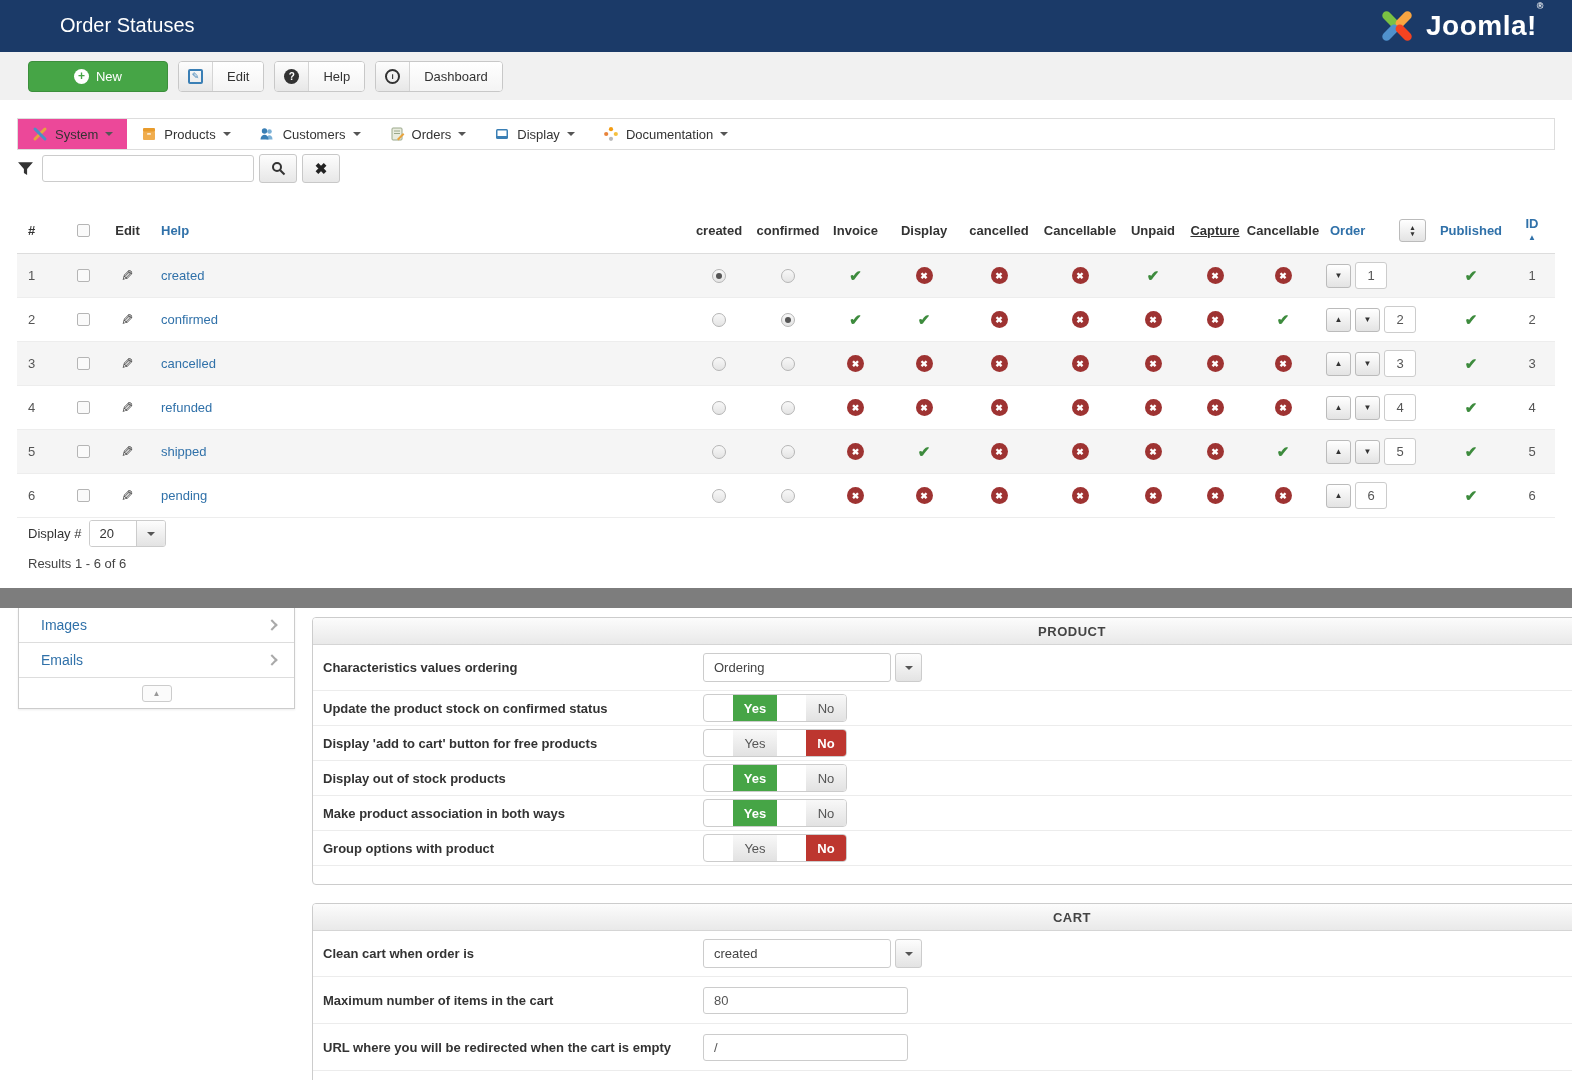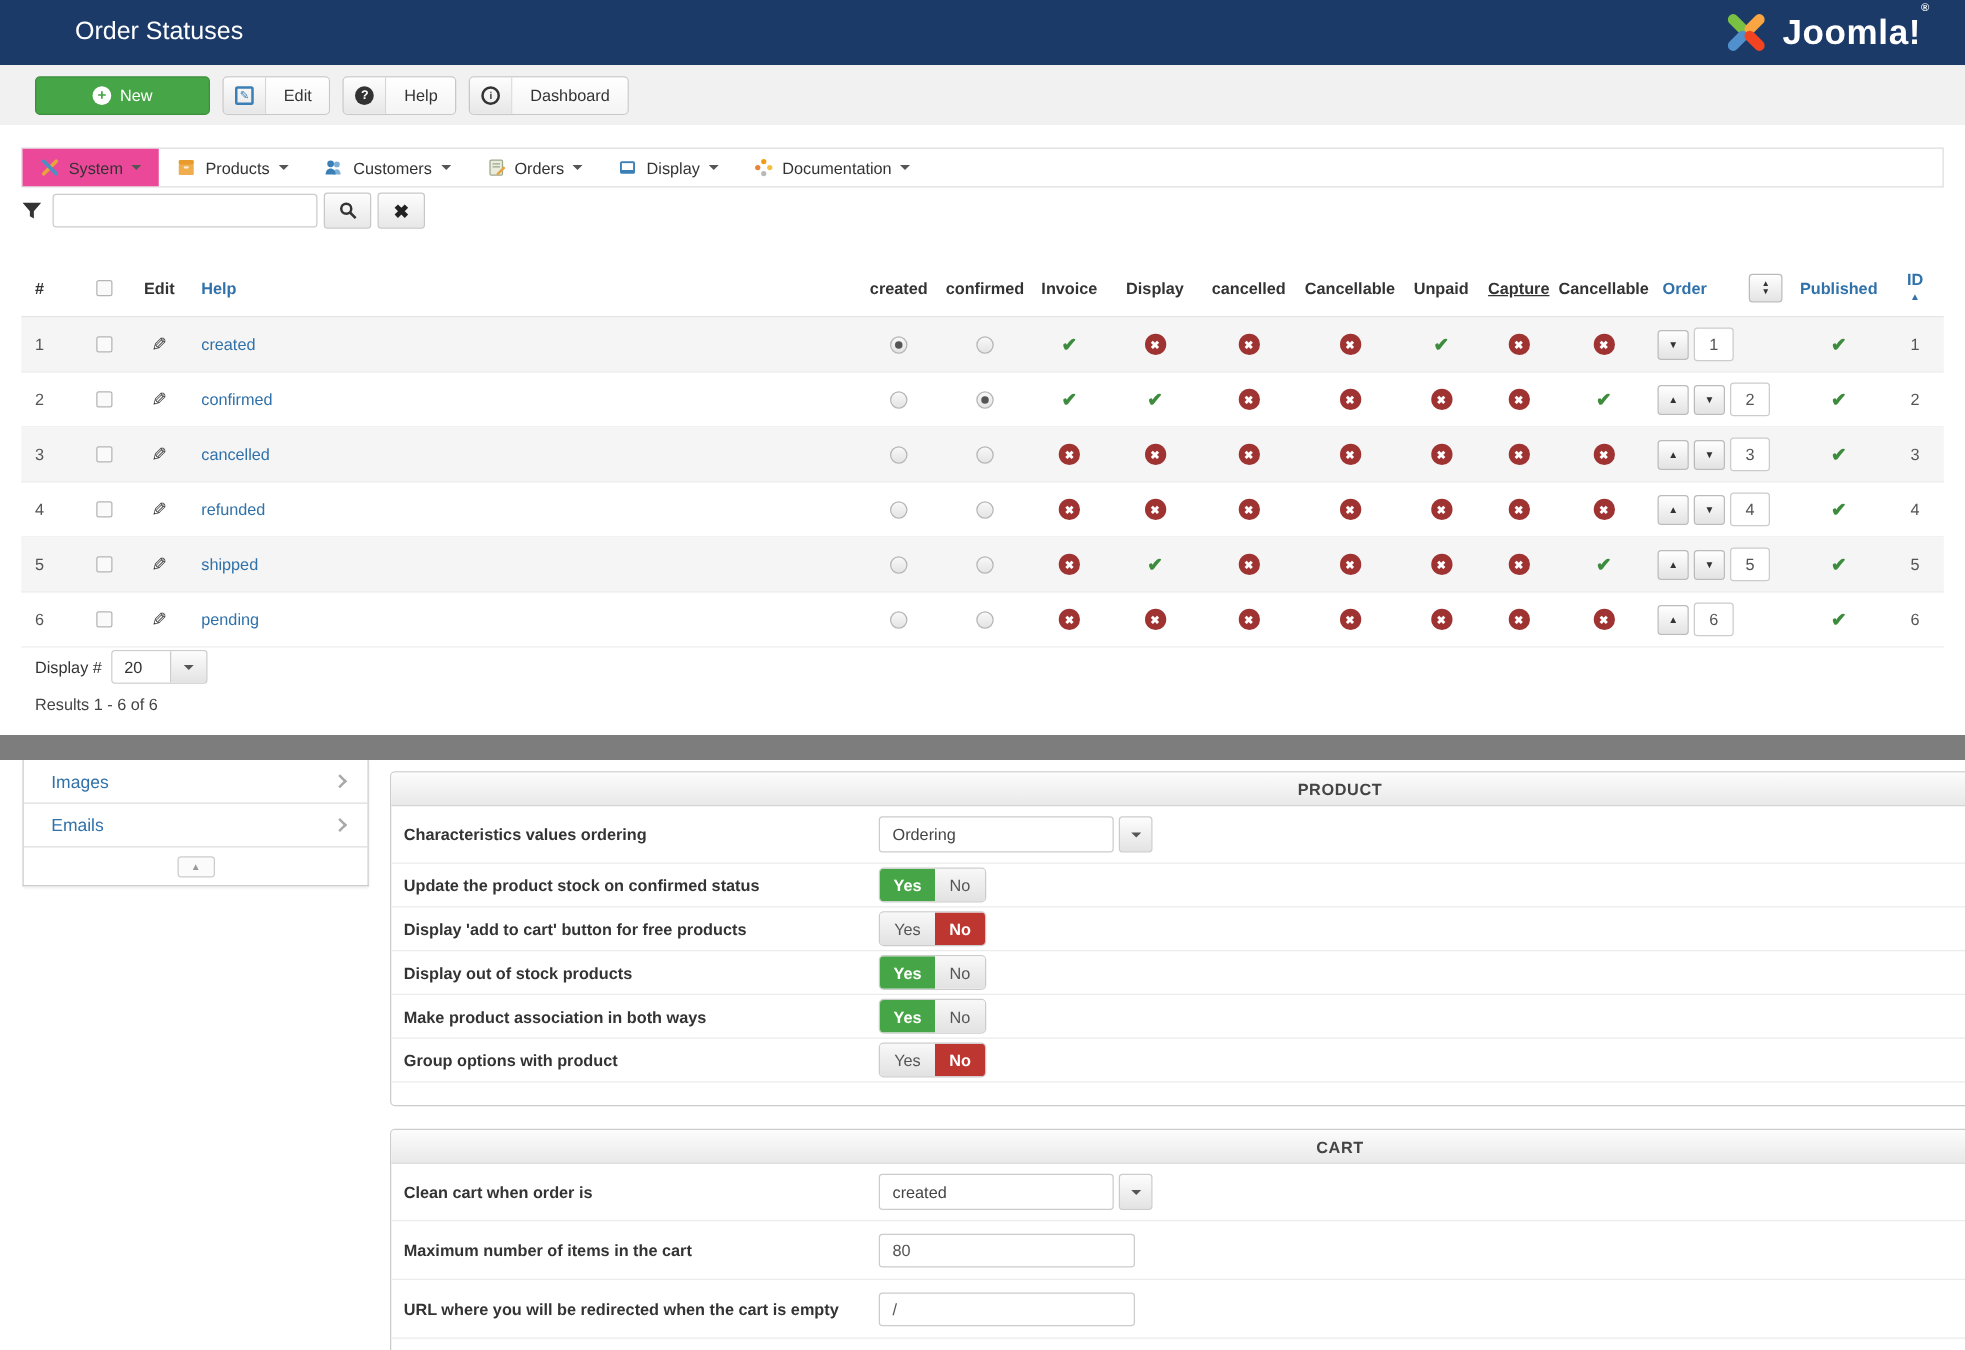--- a/index.html
+++ b/index.html
@@ -82,21 +82,21 @@
   
   .panel { position:absolute; left:312px; width:1520px; background:#fff; border:1px solid #ccc; border-radius:4px; overflow:hidden; }
   .panel-head { height:27px; background:linear-gradient(#fcfcfc,#e9e9e9); border-bottom:1px solid #d5d5d5; display:flex; align-items:center; justify-content:center; font-size:13px; font-weight:700; color:#444; letter-spacing:.5px; }
   .prow { display:flex; align-items:center; border-bottom:1px solid #ececec; padding-left:10px; }
   .plbl { width:380px; font-size:13px; font-weight:700; color:#333; }
   .pctl { display:flex; align-items:center; }
   .selfield { width:188px; height:29px; border:1px solid #ccc; border-radius:3px; background:#fff; display:flex; align-items:center; padding-left:10px; font-size:13px; color:#444; cursor:pointer; }
   .selbtn { width:27px; height:29px; border:1px solid #ccc; border-radius:3px; background:linear-gradient(#fdfdfd,#e3e3e3); display:flex; align-items:center; justify-content:center; margin-left:4px; cursor:pointer; }
   .txtfield { width:205px; height:27px; border:1px solid #ccc; border-radius:3px; background:#fff; display:flex; align-items:center; padding-left:10px; font-size:13px; color:#555; cursor:text; }
   .yn { display:flex; height:28px; border-radius:4px; overflow:hidden; border:1px solid #ccc; }
-  .yn span { display:flex; align-items:center; justify-content:center; font-size:13px; cursor:pointer; }
+  .yn span { display:flex; align-items:center; justify-content:center; font-size:13px; cursor:pointer;margin-left:29px; }
   .yn .y { width:44px; } .yn .n { width:40px; }
   .on-yes { background:#46a546; color:#fff; font-weight:700; }
   .on-no { background:#bd362f; color:#fff; font-weight:700; }
   .off { background:linear-gradient(#f8f8f8,#e2e2e2); color:#555; }
 </style>
 </head>
 <body>
 
 <div class="page">
 

